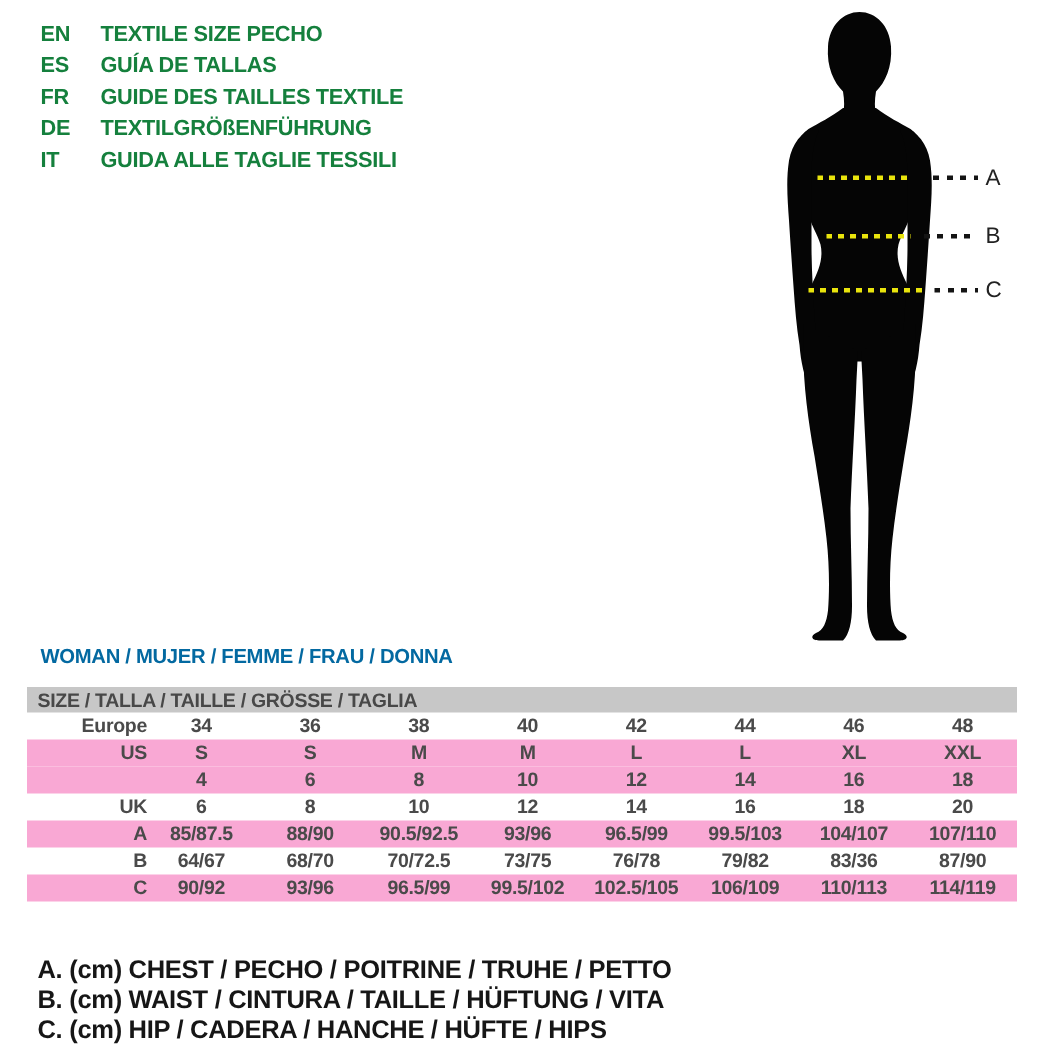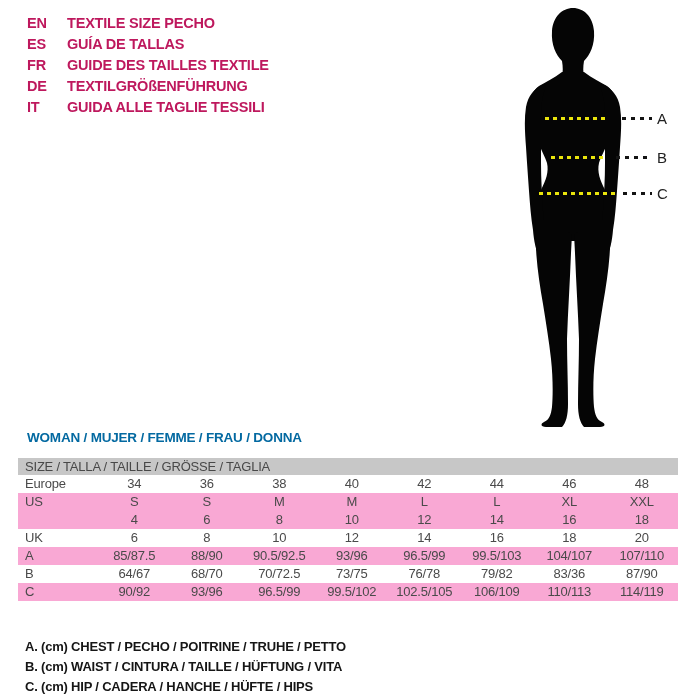--- a/index.html
+++ b/index.html
@@ -3,21 +3,21 @@
 <meta charset="utf-8">
 <style>
   html,body{margin:0;padding:0;background:#fff;}
   #page{
     position:relative;width:700px;height:700px;background:#fff;overflow:hidden;
     font-family:"Liberation Sans","DejaVu Sans",sans-serif;color:#1a1a1a;
   }
   
   .lang-block{position:absolute;left:27px;top:13px;}
   .lang-row{display:flex;height:21px;line-height:21px;
-    font-weight:bold;font-size:14.5px;letter-spacing:-0.2px;color:#be185d;}
+    font-weight:bold;font-size:14.5px;letter-spacing:-0.2px;color:#15803d;}
   .lang-code{width:40px;}
   
   .figure-area{position:absolute;left:0;top:0;width:700px;height:450px;}
   .silhouette{position:absolute;left:488px;top:6px;width:170px;height:425px;}
   .dash{position:absolute;height:3px;}
   .dash.yellow{background:repeating-linear-gradient(90deg,var(--dash-yellow) 0 4px,rgba(0,0,0,0) 4px 8px);}
   .dash.black{background:repeating-linear-gradient(90deg,var(--dash-black) 0 4px,rgba(0,0,0,0) 4px 9px);}
   .mline-a.yellow{left:545px;top:117px;width:63px;}
   .mline-a.black {left:622px;top:117px;width:30px;}
   .mline-b.yellow{left:551px;top:156px;width:56px;}
@@ -26,29 +26,29 @@
   .mline-c.black {left:623px;top:192px;width:29px;}
   .mlabel{position:absolute;font-size:15px;color:#222;}
   .mlabel-a{left:657px;top:110px;}
   .mlabel-b{left:657px;top:149px;}
   .mlabel-c{left:657px;top:185px;}
   
   .section-title{position:absolute;left:27px;top:430px;
     font-weight:bold;font-size:13.5px;letter-spacing:-0.2px;color:#0369a1;}
   
   .size-table{position:absolute;left:18px;top:458px;width:660px;
-    font-size:13px;letter-spacing:-0.2px;color:#4a4a4a;}
+    font-size:13px;letter-spacing:-0.2px;color:#4a4a4a;font-weight:bold;}
   .thead{height:17px;line-height:17px;background:#c7c7c7;padding-left:7px;color:#484848;}
   .trow{display:grid;grid-template-columns:80px repeat(8,1fr);height:18px;line-height:18px;}
   .trow.shaded{background:#f9a8d4;}
   .tcell{text-align:center;white-space:nowrap;}
-  .tcell.label{text-align:left;padding-left:7px;}
+  .tcell.label{text-align:right;padding-left:7px;}
   
   .footnotes{position:absolute;left:25px;top:637px;}
-  .footnote{height:20px;line-height:20px;font-weight:bold;font-size:13px;
+  .footnote{height:20px;line-height:20px;font-weight:bold;font-size:17px;
     letter-spacing:-0.2px;color:#161616;}
 </style>
 </head>
 <body>
 
 <div id="page">
 
   <div class="lang-block">
   <div class="lang-row">
     <span class="lang-code">EN</span>

